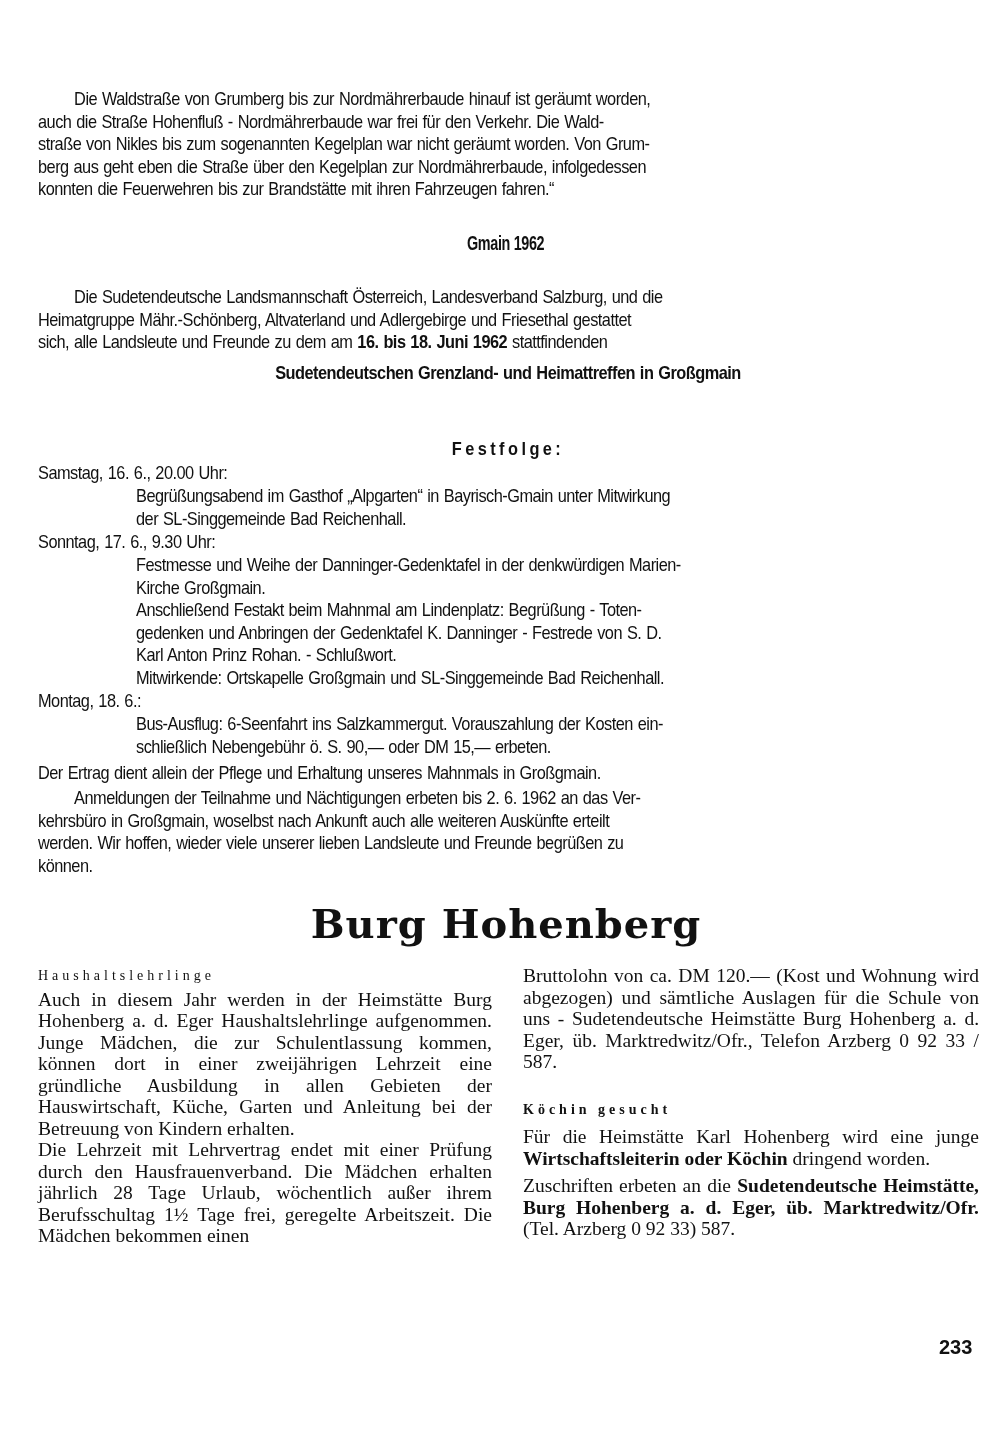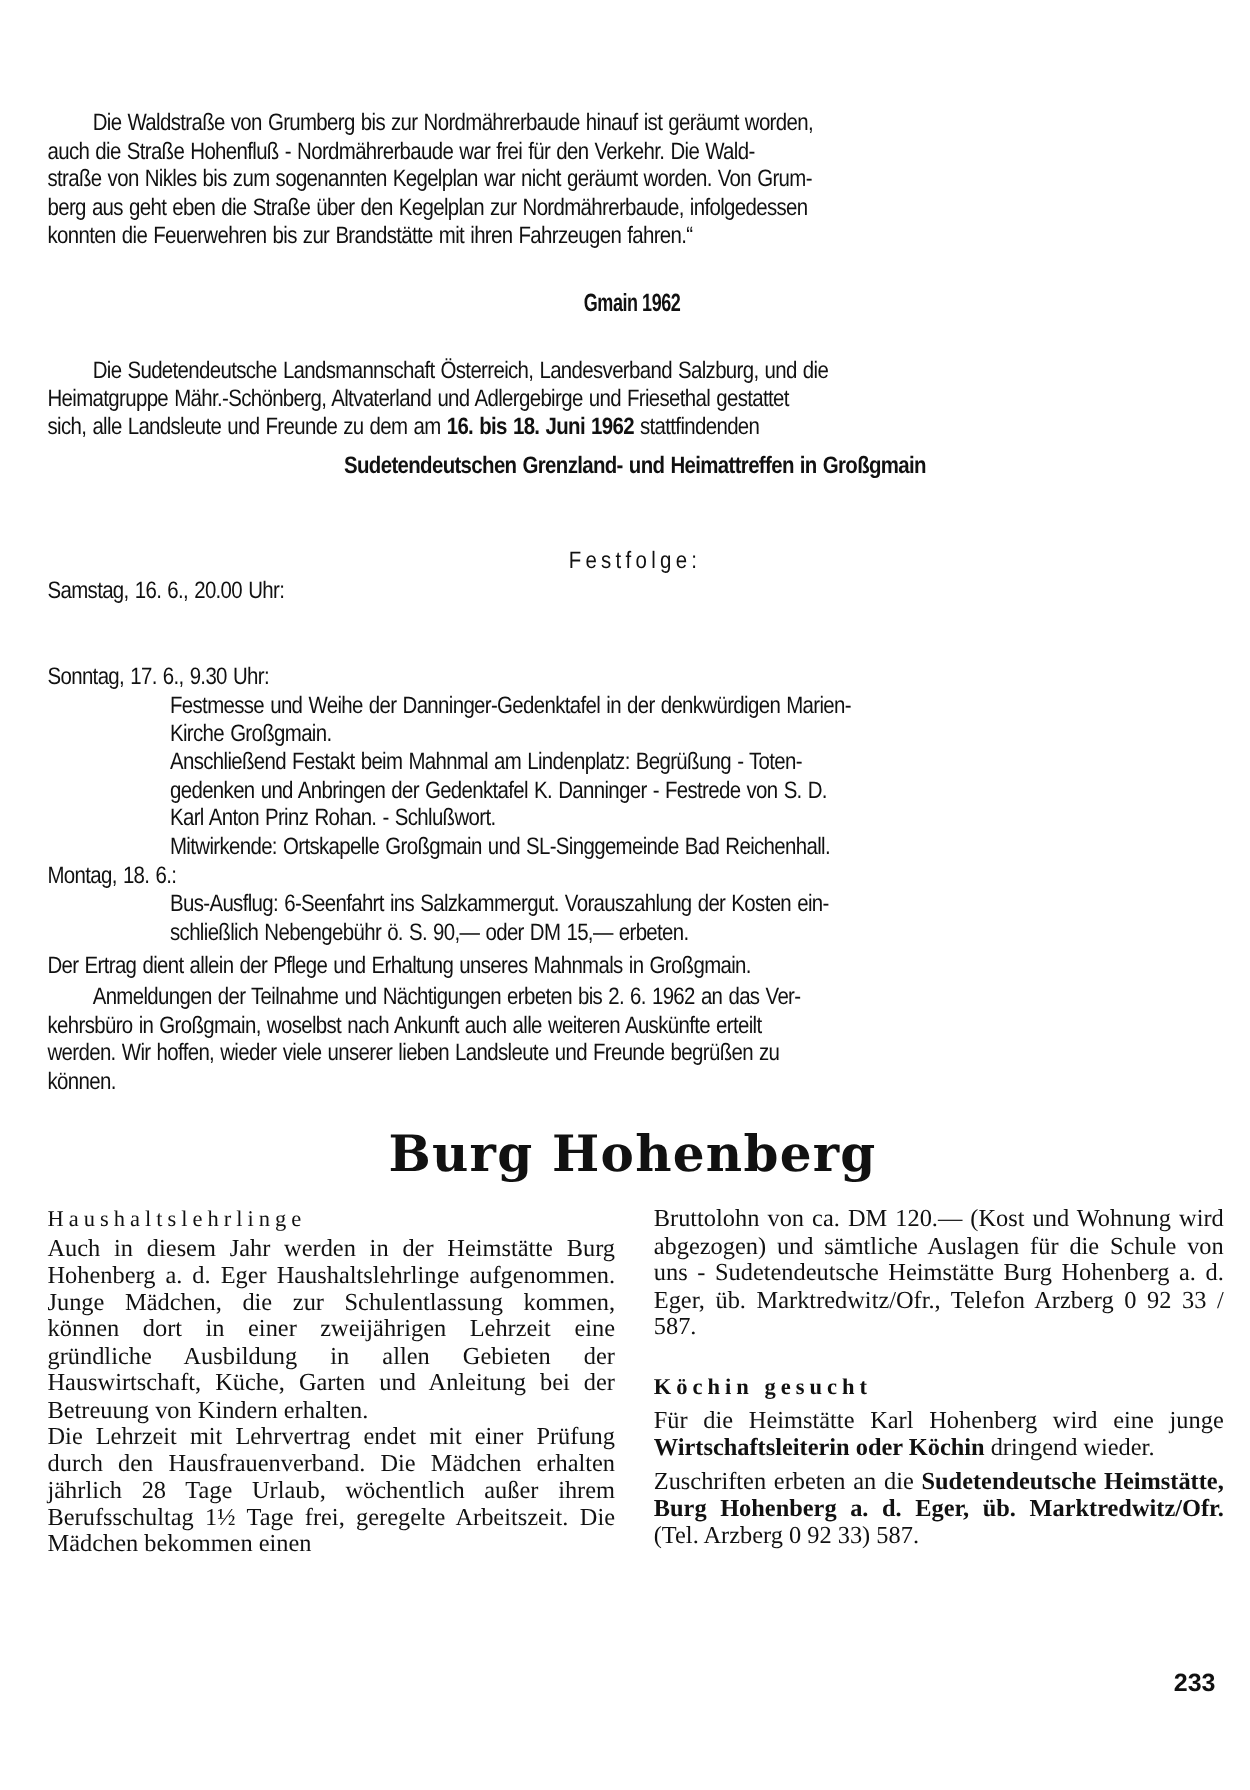--- a/index.html
+++ b/index.html
@@ -10,21 +10,21 @@
   .h-gmain { position: absolute; left: 0; width: 1000px; top: 232px; text-align: center; font-family: "Liberation Sans", sans-serif; font-weight: bold; font-size: 20px; letter-spacing: -0.5px; }
   .h-gmain span { display: inline-block; transform: scaleX(0.72); }
   .h-burg { position: absolute; left: 0; width: 1000px; top: 900px; text-align: center; font-family: "DejaVu Serif", serif; font-weight: bold; font-size: 40px; letter-spacing: 1px; }
   .spaced { letter-spacing: 4px; }
   .b { font-weight: bold; }
   .sched-day { position: absolute; left: 32px; }
   .sched-item { position: absolute; left: 130px; width: 842px; }
   .col { position: absolute; font-family: "Liberation Serif", serif; font-size: 19.5px; line-height: 21.5px; text-align: justify; text-align-last: left; }
   .col-left { left: 32px; width: 454px; top: 965px; }
   .col-right { left: 517px; width: 456px; top: 965px; }
-  .sub-h { letter-spacing: 4px; font-size: 18px; }
+  .sub-h { letter-spacing: 4px; font-size: 14px; }
   .page-num { position: absolute; left: 933px; top: 1336px; font-family: "Liberation Sans", sans-serif; font-weight: bold; font-size: 20px; }
 </style>
 </head>
 <body>
 
 <div class="page">
 
   <div class="blk" style="top:88px;">
     <div class="condx">
       <div style="text-indent:42px;">Die Waldstraße von Grumberg bis zur Nordmährerbaude hinauf ist geräumt worden,</div>
@@ -49,28 +49,34 @@
     </div>
   </div>
 
   <div class="blk" style="top:362px;">
     <div class="condx b" style="text-align:center;">
       <span>Sudetendeutschen Grenzland- und Heimattreffen in Großgmain</span>
     </div>
   </div>
 
 
-  <div class="blk" style="top:438px;">
+  <div class="blk" style="top:438px;font-weight:bold;">
     <div class="condx spaced" style="text-align:center;">
       <span>Festfolge:</span>
     </div>
   </div>
 
   <div class="sched-day" style="top:462px;">
     <div class="condx" style="width:500px;">Samstag, 16. 6., 20.00 Uhr:</div>
+  </div>
+  <div class="sched-item" style="top:485px;">
+    <div class="condx" style="width:980px;">
+      <div>Begrüßungsabend im Gasthof „Alpgarten“ in Bayrisch-Gmain unter Mitwirkung</div>
+      <div>der SL-Singgemeinde Bad Reichenhall.</div>
+    </div>
   </div>
 
   <div class="sched-day" style="top:531px;">
     <div class="condx" style="width:500px;">Sonntag, 17. 6., 9.30 Uhr:</div>
   </div>
   <div class="sched-item" style="top:554px;">
     <div class="condx" style="width:980px;">
       <div>Festmesse und Weihe der Danninger-Gedenktafel in der denkwürdigen Marien-</div>
       <div>Kirche Großgmain.</div>
       <div>Anschließend Festakt beim Mahnmal am Lindenplatz:  Begrüßung  -  Toten-</div>
@@ -108,21 +114,21 @@
   <div class="col col-left">
     <div class="sub-h">Haushaltslehrlinge</div>
     <p style="margin:2px 0 0 0;">Auch in diesem Jahr werden in der Heimstätte Burg Hohenberg a. d. Eger Haushaltslehrlinge aufgenommen. Junge Mädchen, die zur Schulentlassung kommen, können dort in einer zweijährigen Lehrzeit eine gründliche Ausbildung in allen Gebieten der Hauswirtschaft, Küche, Garten und Anleitung bei der Betreuung von Kindern erhalten.</p>
     <p style="margin:0;">Die Lehrzeit mit Lehrvertrag endet mit einer Prüfung durch den Hausfrauenverband. Die Mädchen erhalten jährlich 28 Tage Urlaub, wöchentlich außer ihrem Berufsschultag 1½ Tage frei, geregelte Arbeitszeit. Die Mädchen bekommen einen</p>
   </div>
 
   <div class="col col-right">
     <p style="margin:0;">Bruttolohn von ca. DM 120.— (Kost und Wohnung wird abgezogen) und sämtliche Auslagen für die Schule von uns - Sudetendeutsche Heimstätte Burg Hohenberg a. d. Eger, üb. Marktredwitz/Ofr., Telefon Arzberg 0 92 33 / 587.</p>
     <div class="sub-h b" style="margin-top:26px; margin-bottom:6px;">Köchin gesucht</div>
     <p style="margin:0 0 6px 0;">
-      <span>Für die Heimstätte Karl Hohenberg wird eine junge </span><b>Wirtschaftsleiterin oder Köchin</b><span> dringend wieder.</span>
+      <span>Für die Heimstätte Karl Hohenberg wird eine junge </span><b>Wirtschaftsleiterin oder Köchin</b><span> dringend worden.</span>
     </p>
     <p style="margin:0;">
       <span>Zuschriften erbeten an die </span><b>Sudetendeutsche Heimstätte, Burg Hohenberg a. d. Eger, üb. Marktredwitz/Ofr.</b><span> (Tel. Arzberg 0 92 33) 587.</span>
     </p>
   </div>
 
   <div class="page-num">233</div>
 </div>
 
 </body></html>

